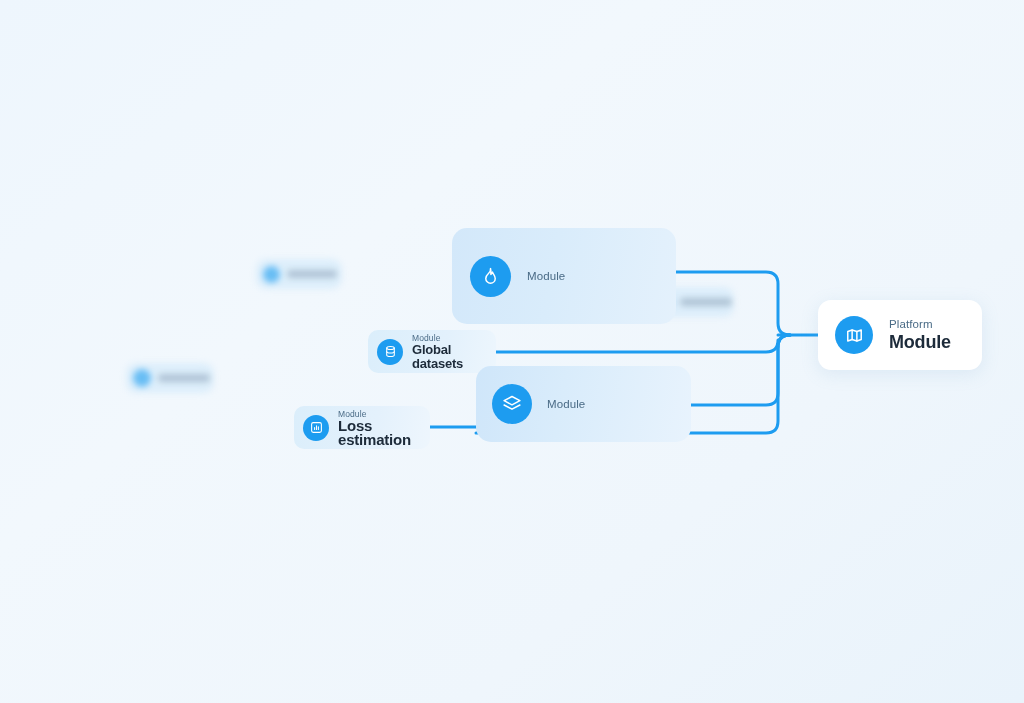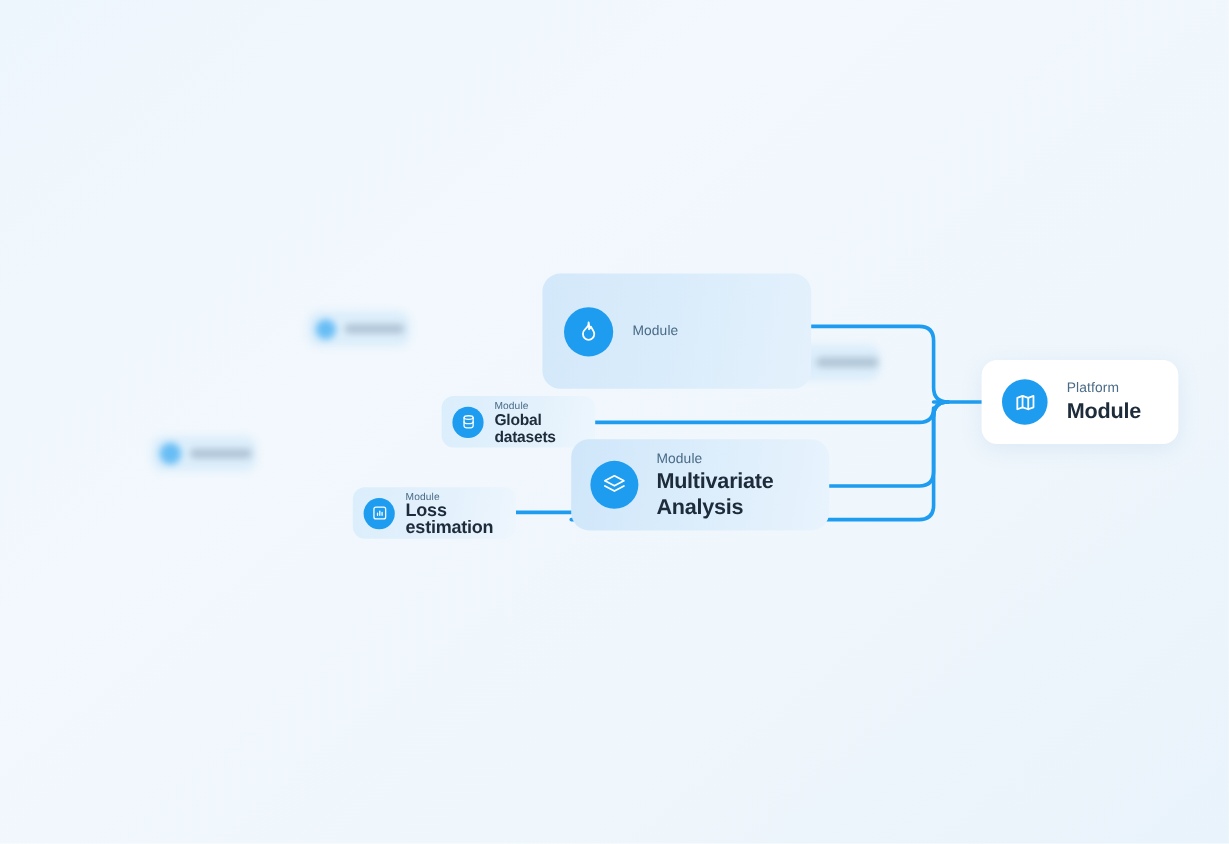--- a/index.html
+++ b/index.html
@@ -232,21 +232,20 @@
 
   <div class="card" id="card-multivariate">
     <div class="icon-circle">
       <svg width="20" height="20" viewBox="0 0 24 24" fill="none" stroke="#ffffff" stroke-width="1.8" stroke-linecap="round" stroke-linejoin="round">
         <path d="M12 3 2.5 8 12 13l9.5-5L12 3z"></path>
         <path d="M2.5 13.2 12 18.2l9.5-5"></path>
       </svg>
     </div>
     <div class="labels">
       <span class="kicker">Module</span>
-      <span class="title">Multivariate Analysis</span>
     </div>
   </div>
 
   <div class="card" id="card-loss">
     <div class="icon-circle">
       <svg width="13" height="13" viewBox="0 0 24 24" fill="none" stroke="#ffffff" stroke-width="2" stroke-linecap="round" stroke-linejoin="round">
         <rect x="3" y="3" width="18" height="18" rx="3"></rect>
         <path d="M8.5 15.5v-3.2M12 15.5V9M15.5 15.5v-4.6"></path>
       </svg>
     </div>

